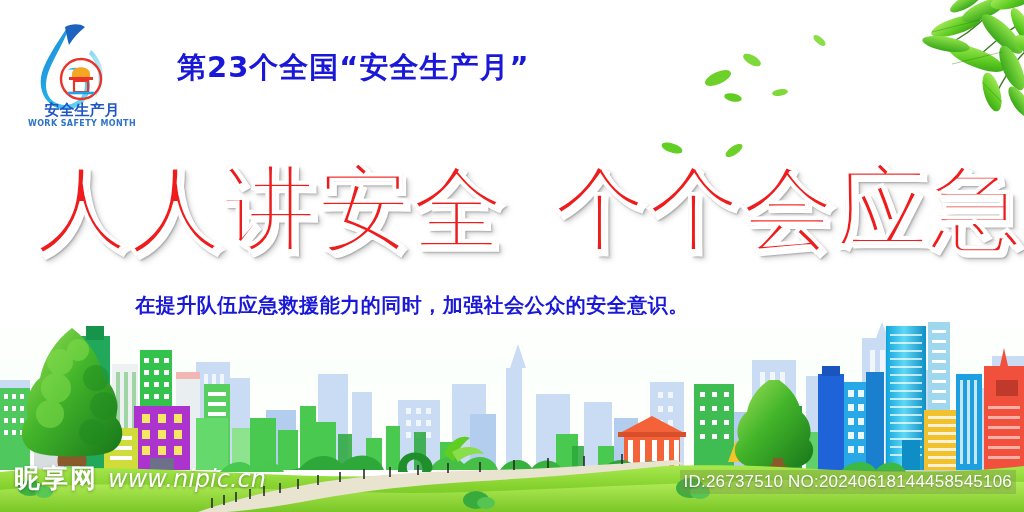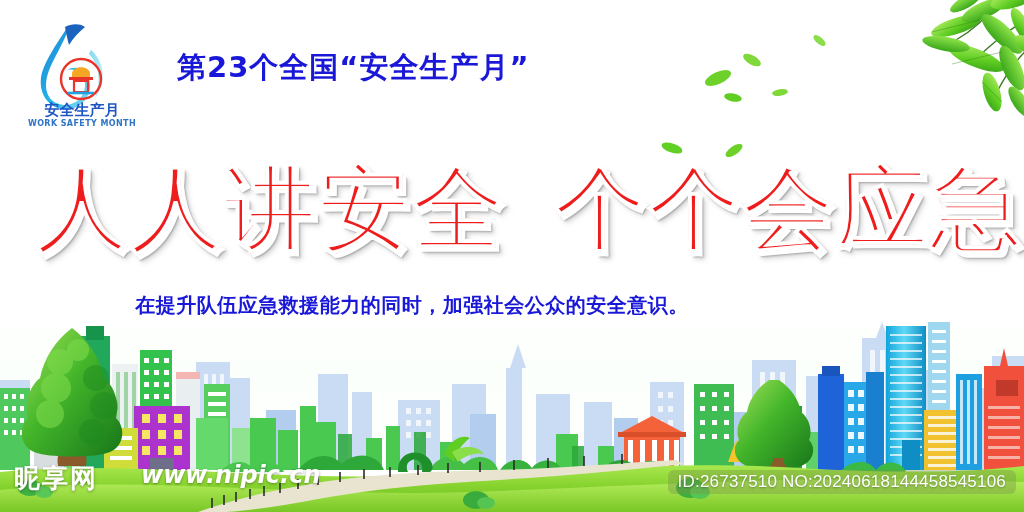--- a/index.html
+++ b/index.html
@@ -53,37 +53,36 @@
     font-family:"DejaVu Sans","Liberation Sans",sans-serif;
     letter-spacing:.5px;
   }
 
   
   .scene{position:absolute;left:0;bottom:0;width:1024px;height:190px;}
   .scene svg{display:block;width:100%;height:100%;}
 
   
   .watermark{
-    position:absolute;left:14px;bottom:16px;display:flex;gap:10px;
+    position:absolute;left:14px;bottom:16px;display:flex;align-items:center;gap:10px;
   }
   .wm-cn{
     font-size:26px;font-weight:bold;color:#ffffff;letter-spacing:2px;
     font-family:"DejaVu Sans","Liberation Sans",sans-serif;
     text-shadow:0 1px 3px rgba(0,0,0,.35);
   }
   .wm-url{
-    font-size:24px;font-style:italic;font-weight:bold;color:#ffffff;
+    font-size:24px;font-style:italic;font-weight:normal;color:#ffffff;
     font-family:"DejaVu Sans","Liberation Sans",sans-serif;
     text-shadow:0 1px 3px rgba(0,0,0,.35);
-    margin-left:33px;
   }
   .idbar{
     position:absolute;right:8px;bottom:18px;
     background:rgba(120,150,70,.40);
-    padding:2px 10px;border-radius:6px;
+    padding:2px 4px;border-radius:0;
     color:#ffffff;font-size:17px;letter-spacing:.2px;white-space:nowrap;
     font-family:"Liberation Sans","DejaVu Sans",sans-serif;
     text-shadow:0 1px 2px rgba(0,0,0,.30);
     text-align:right;
   }
 </style>
 </head>
 <body>
 
 <div id="poster">

